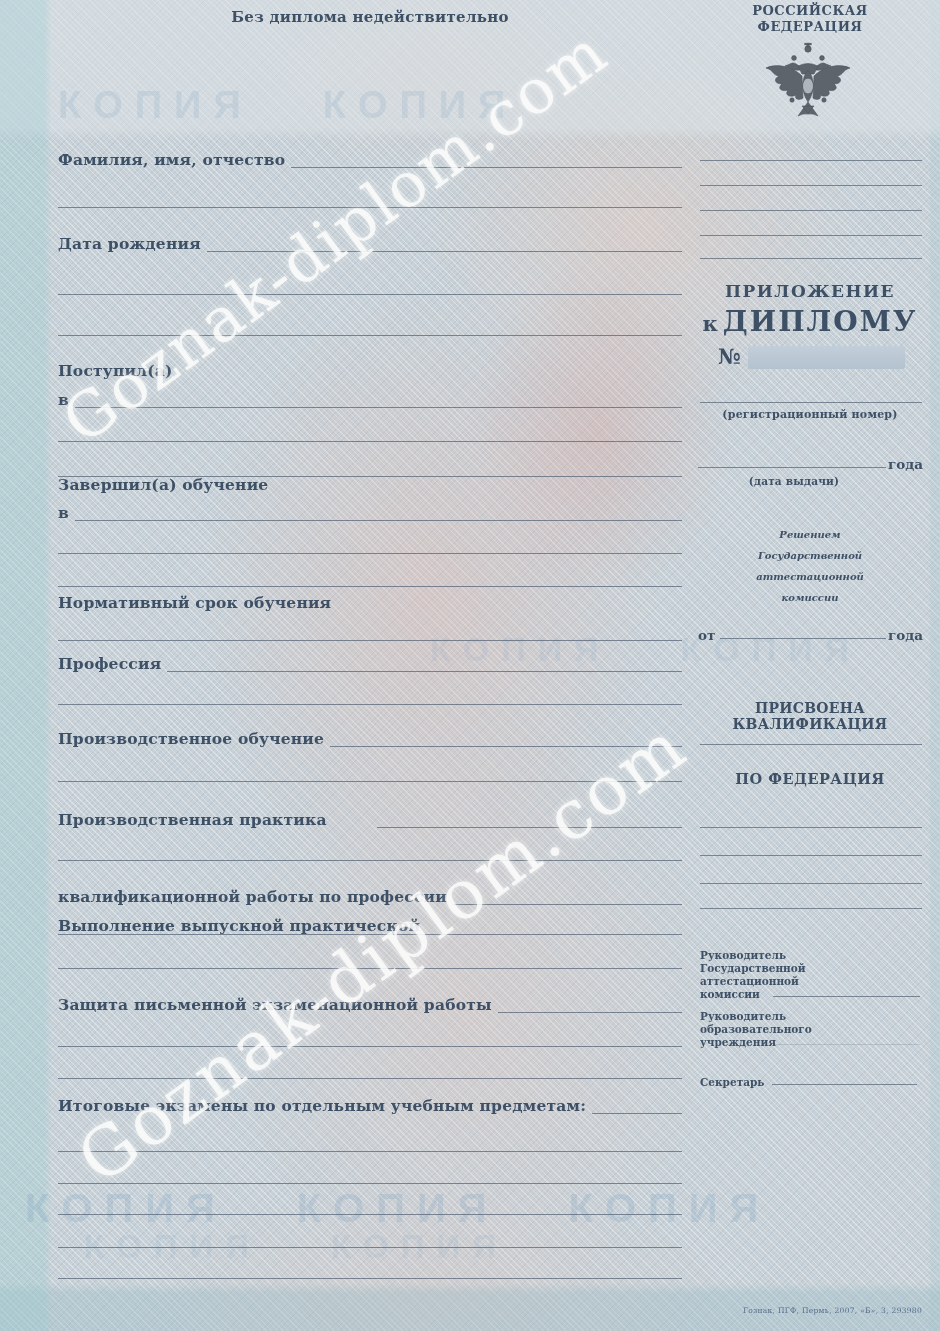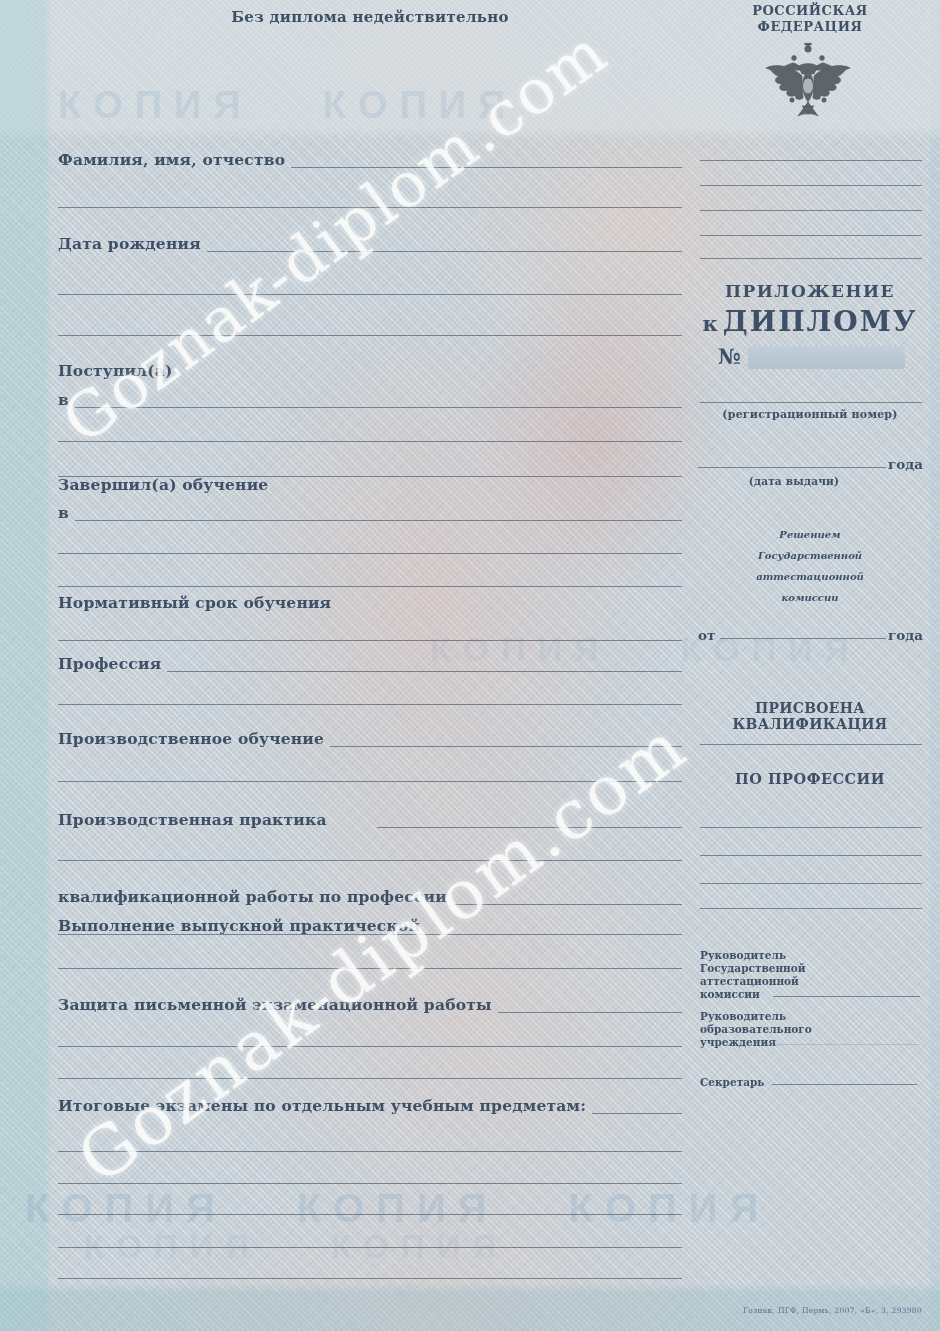--- a/index.html
+++ b/index.html
@@ -238,21 +238,21 @@
     <div>комиссии</div>
   </div>
 
   <div class="ink" style="position:absolute;left:698px;top:627px;font-weight:700;font-size:13.5px;">от</div>
   <div class="rline" style="left:720px;width:166px;top:638px;"></div>
   <div class="ink" style="position:absolute;left:888px;top:627px;font-weight:700;font-size:13.5px;">года</div>
 
   <div class="rc" style="top:700px;font-weight:700;font-size:14px;letter-spacing:0.3px;">ПРИСВОЕНА КВАЛИФИКАЦИЯ</div>
   <div class="rline" style="left:700px;width:222px;top:744px;"></div>
 
-  <div class="rc" style="top:770px;font-weight:700;font-size:14.5px;letter-spacing:0.5px;">ПО ПРОФЕССИИ</div>
+  <div class="rc" style="top:770px;font-weight:700;font-size:14.5px;letter-spacing:0.5px;">ПО ФЕДЕРАЦИЯ</div>
   <div class="rline" style="left:700px;width:222px;top:827px;"></div>
   <div class="rline" style="left:700px;width:222px;top:855px;"></div>
   <div class="rline" style="left:700px;width:222px;top:883px;"></div>
   <div class="rline" style="left:700px;width:222px;top:908px;"></div>
 
   <div class="sig" style="left:700px;top:949px;">
     <div>Руководитель</div>
     <div>Государственной</div>
     <div>аттестационной</div>
     <div>комиссии</div>

